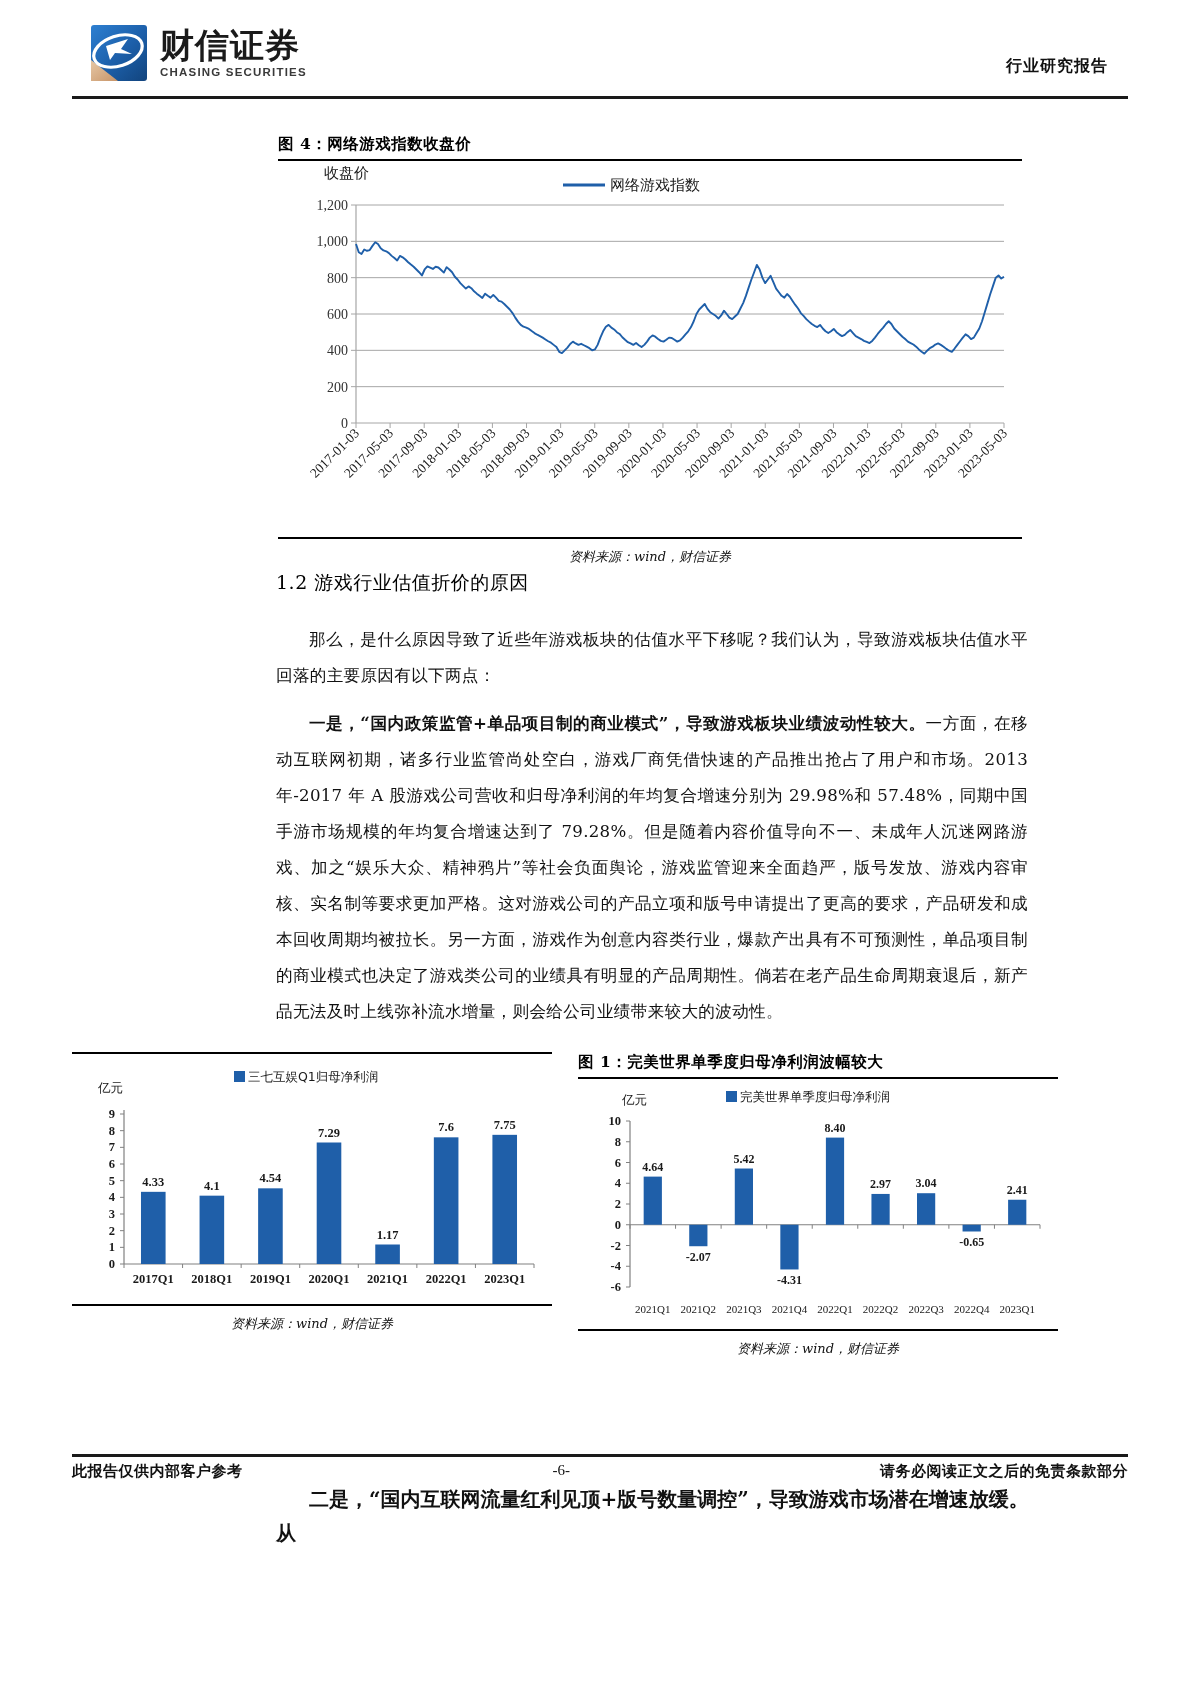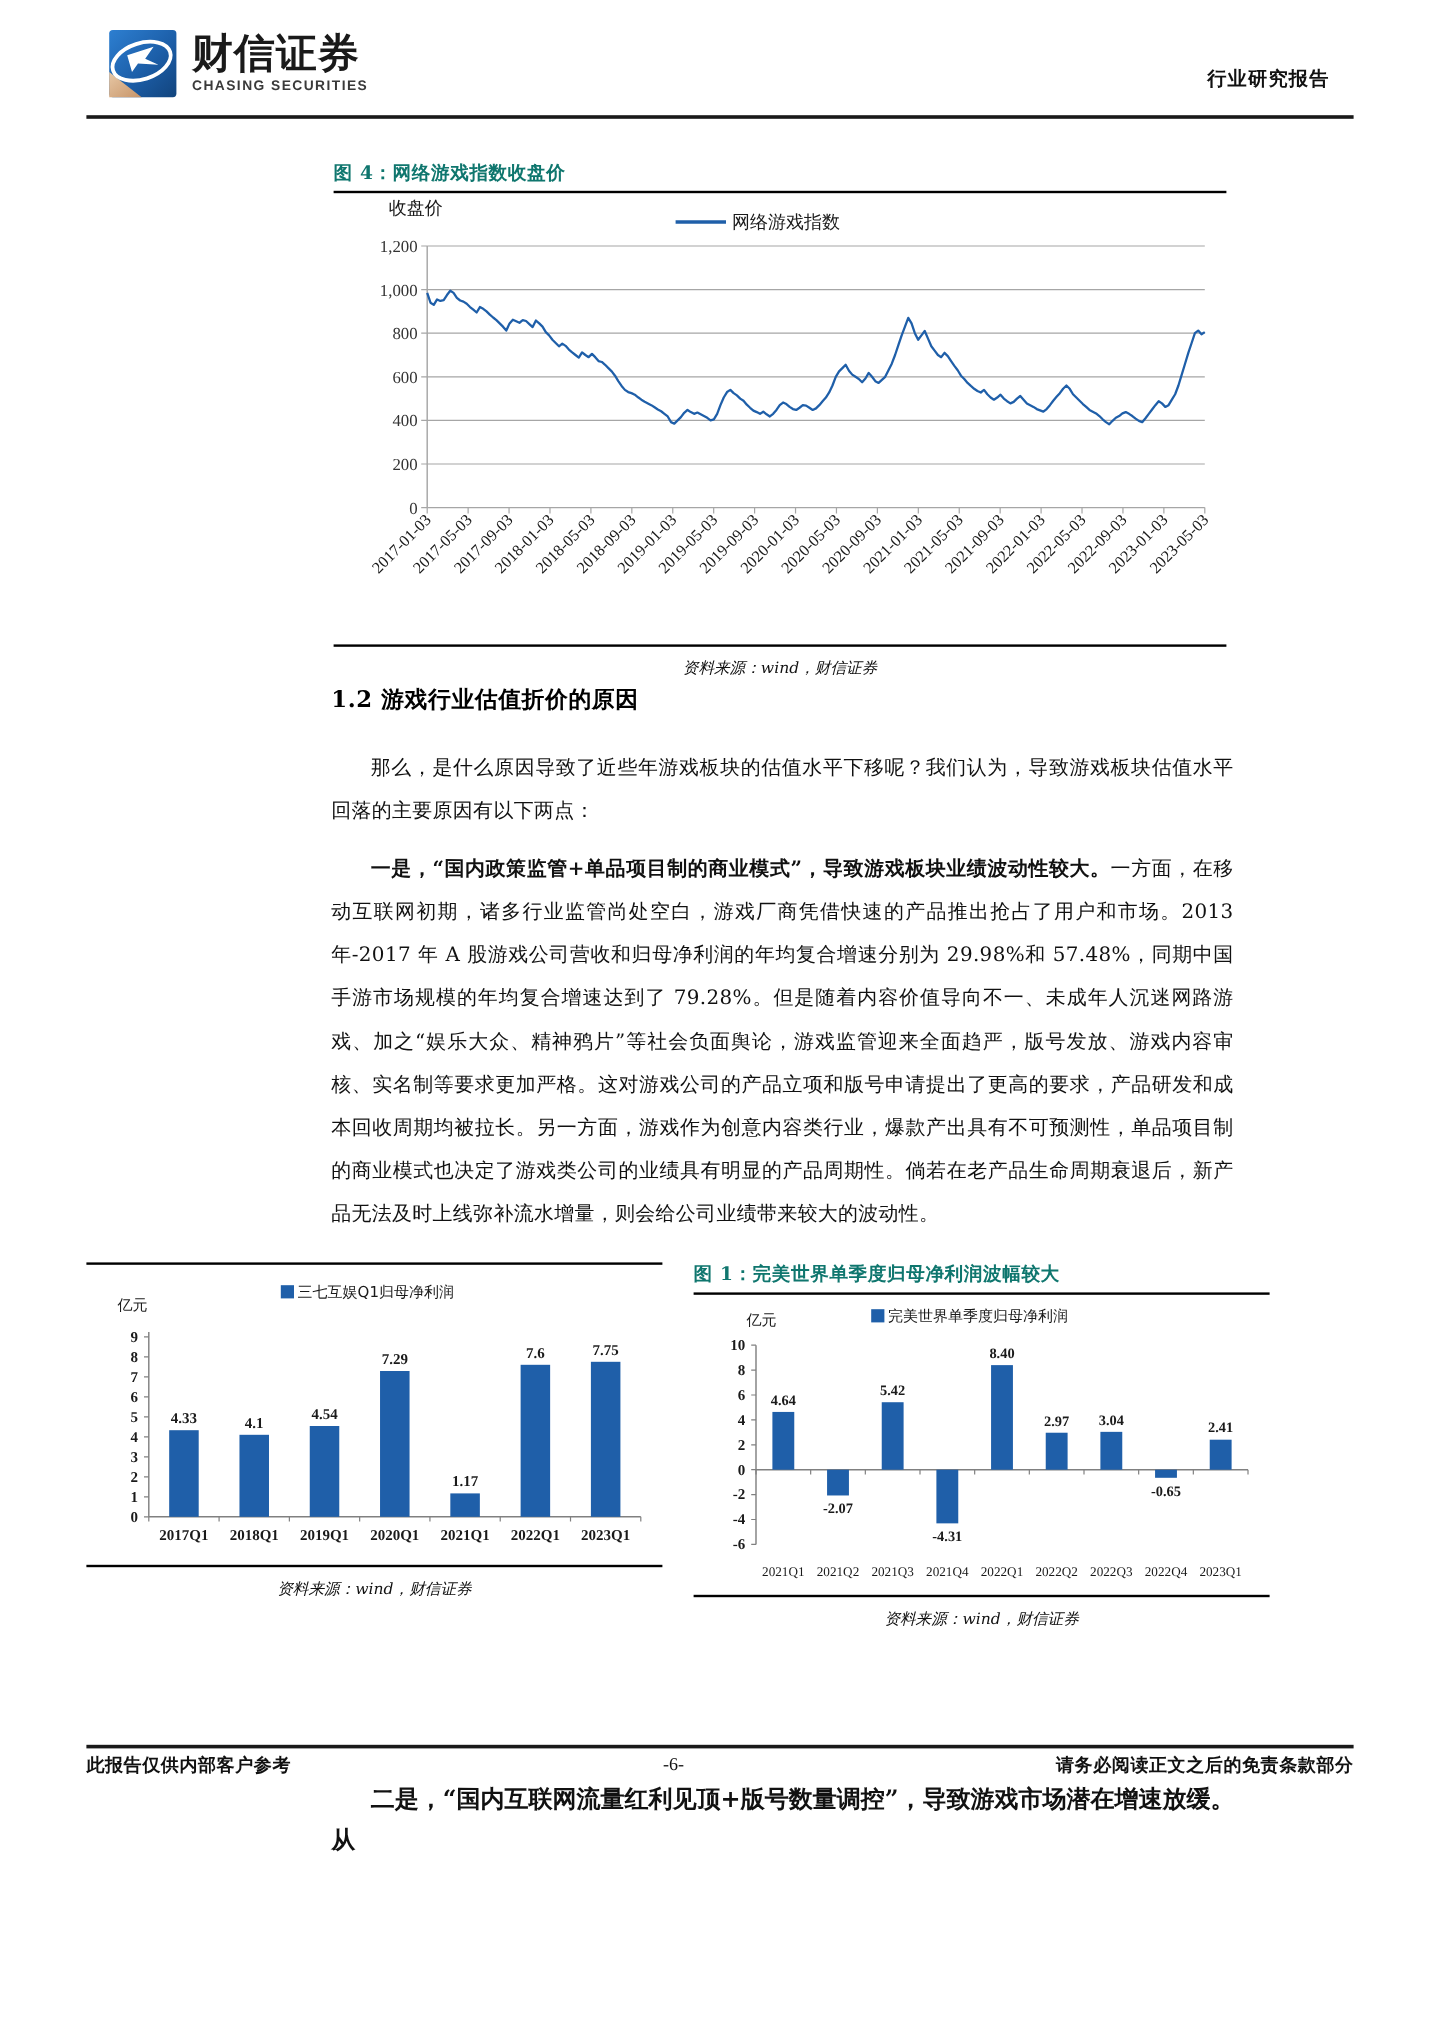--- a/index.html
+++ b/index.html
@@ -33,39 +33,39 @@
     font-family:"DejaVu Serif", serif; font-weight:bold; font-size:16px; color:#111;
     letter-spacing:1px;
   }
   .header-rule {
     position:absolute; left:72px; top:96px; width:1056px; height:3px; background:#1a1a1a;
   }
 
   
   .fig-title {
     font-family:"DejaVu Serif", serif;
-    font-weight:bold; font-size:15.5px; color:#0f766e; letter-spacing:0.5px;
+    font-weight:bold; font-size:15.5px; color:#000000; letter-spacing:0.5px;
     padding-bottom:4px;
   }
   .fig-title-rule { height:2px; background:#000; }
   .fig-source {
     font-family:"DejaVu Serif", serif;
     font-style:italic; font-size:13px; color:#111; padding-top:5px;text-align:center;
   }
   .fig-source-rule { height:1.5px; background:#000; margin-bottom:4px; }
 
   
   .fig4 { position:absolute; left:278px; top:134px; width:744px; }
   .fig4-body { height:376px; position:relative; }
   .chart-svg { display:block; }
 
   
   .section-head {
     position:absolute; left:276px; top:570px;
-    font-family:"DejaVu Serif", serif; font-weight:bold; font-size:19px; color:#000;
+    font-family:"DejaVu Serif", serif; font-weight:normal; font-size:19px; color:#000;
     letter-spacing:0.5px;
   }
   .para {
     font-family:"DejaVu Serif", serif;
     font-size:16.6px; line-height:36px; color:#111;
     text-align:justify; letter-spacing:0.3px;
   }
   .para b { font-weight:bold; }
   #para1 { position:absolute; left:276px; top:622px; width:752px; text-indent:33px; }
   #para2 { position:absolute; left:276px; top:705px; width:752px; text-indent:33px; }
@@ -77,21 +77,21 @@
 
   
   #para3 {
     position:absolute; left:276px; top:1482px; width:760px;
     font-family:"DejaVu Serif", serif; font-size:20px; line-height:34px; color:#111;
     font-weight:bold; text-indent:33px;
   }
 
   
   .footer-rule { position:absolute; left:72px; top:1454px; width:1056px; height:2.5px; background:#1a1a1a; }
-  .footer { position:absolute; left:72px; top:1462px; width:1056px; display:flex; justify-content:space-between; align-items:center; }
+  .footer { position:absolute; left:72px; top:1462px; width:1056px; display:flex; justify-content:space-between; align-items:flex-start; }
   .footer-left, .footer-right {
     font-family:"DejaVu Serif", serif; font-weight:bold; font-size:15px; color:#111; letter-spacing:0.5px;
   }
   .footer-center { font-family:"Liberation Serif", serif; font-size:15px; color:#111; }
 </style>
 </head>
 <body>
 
 <div class="page">
 

